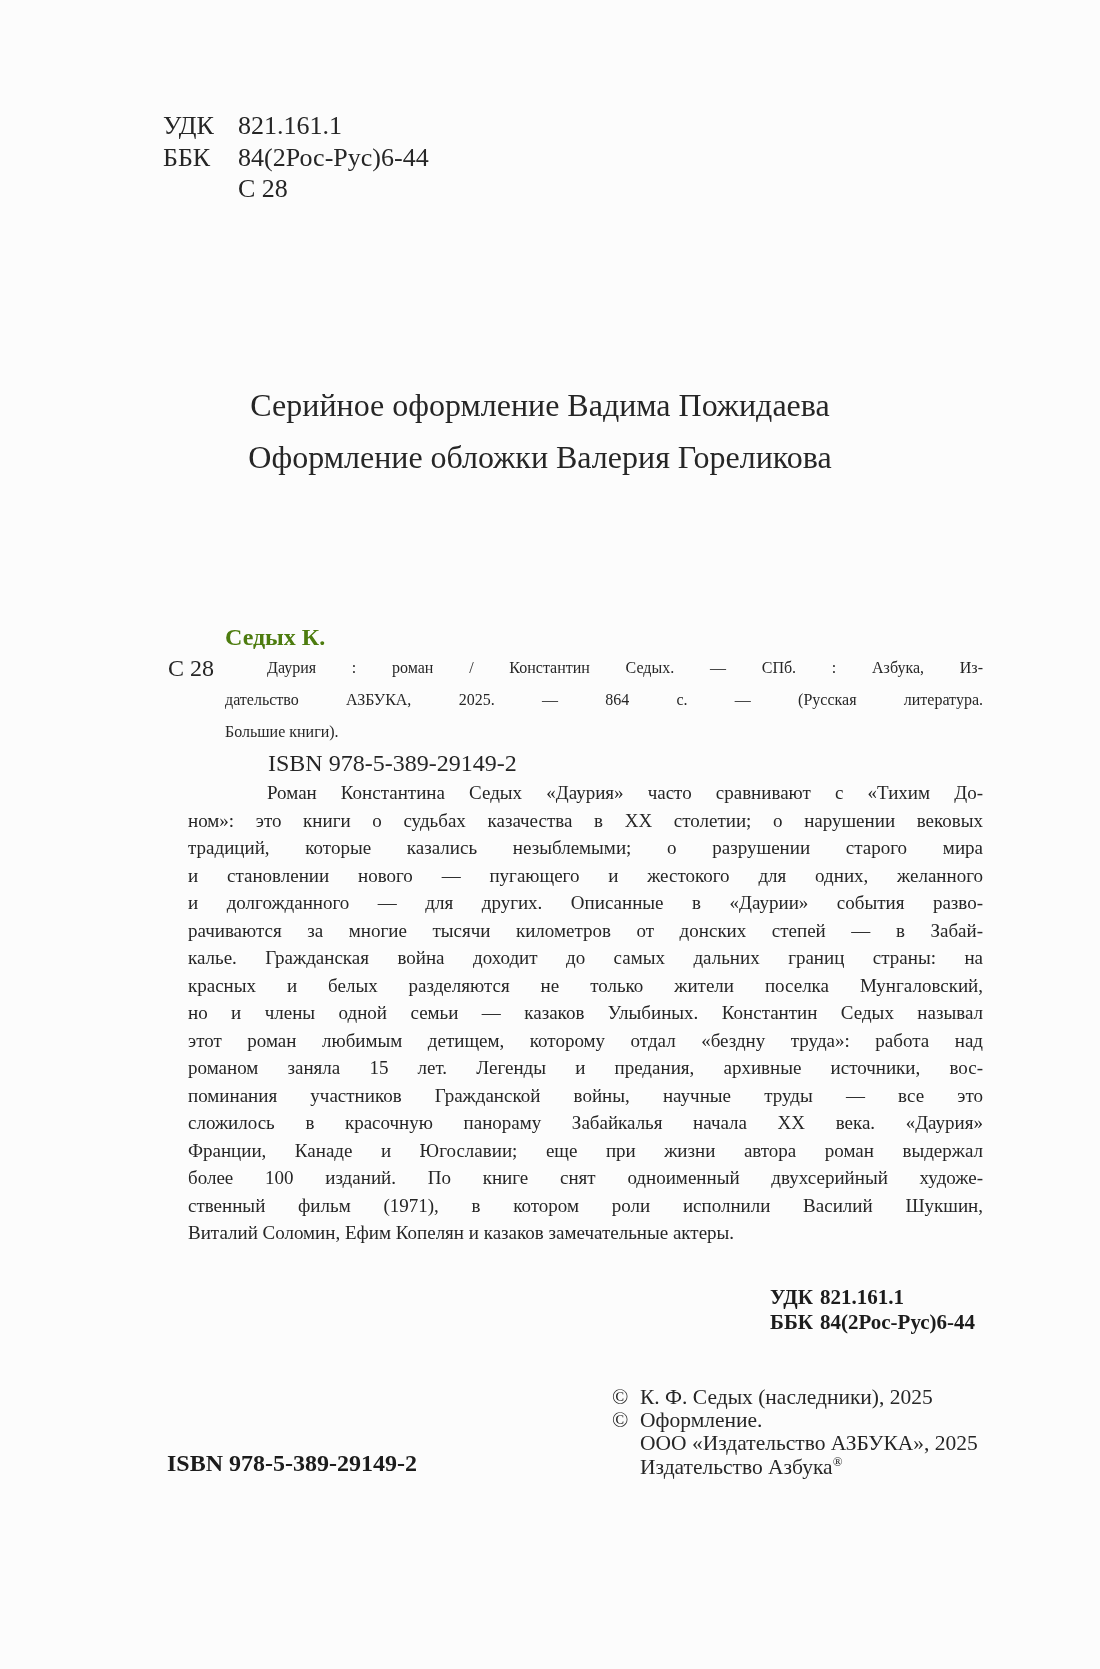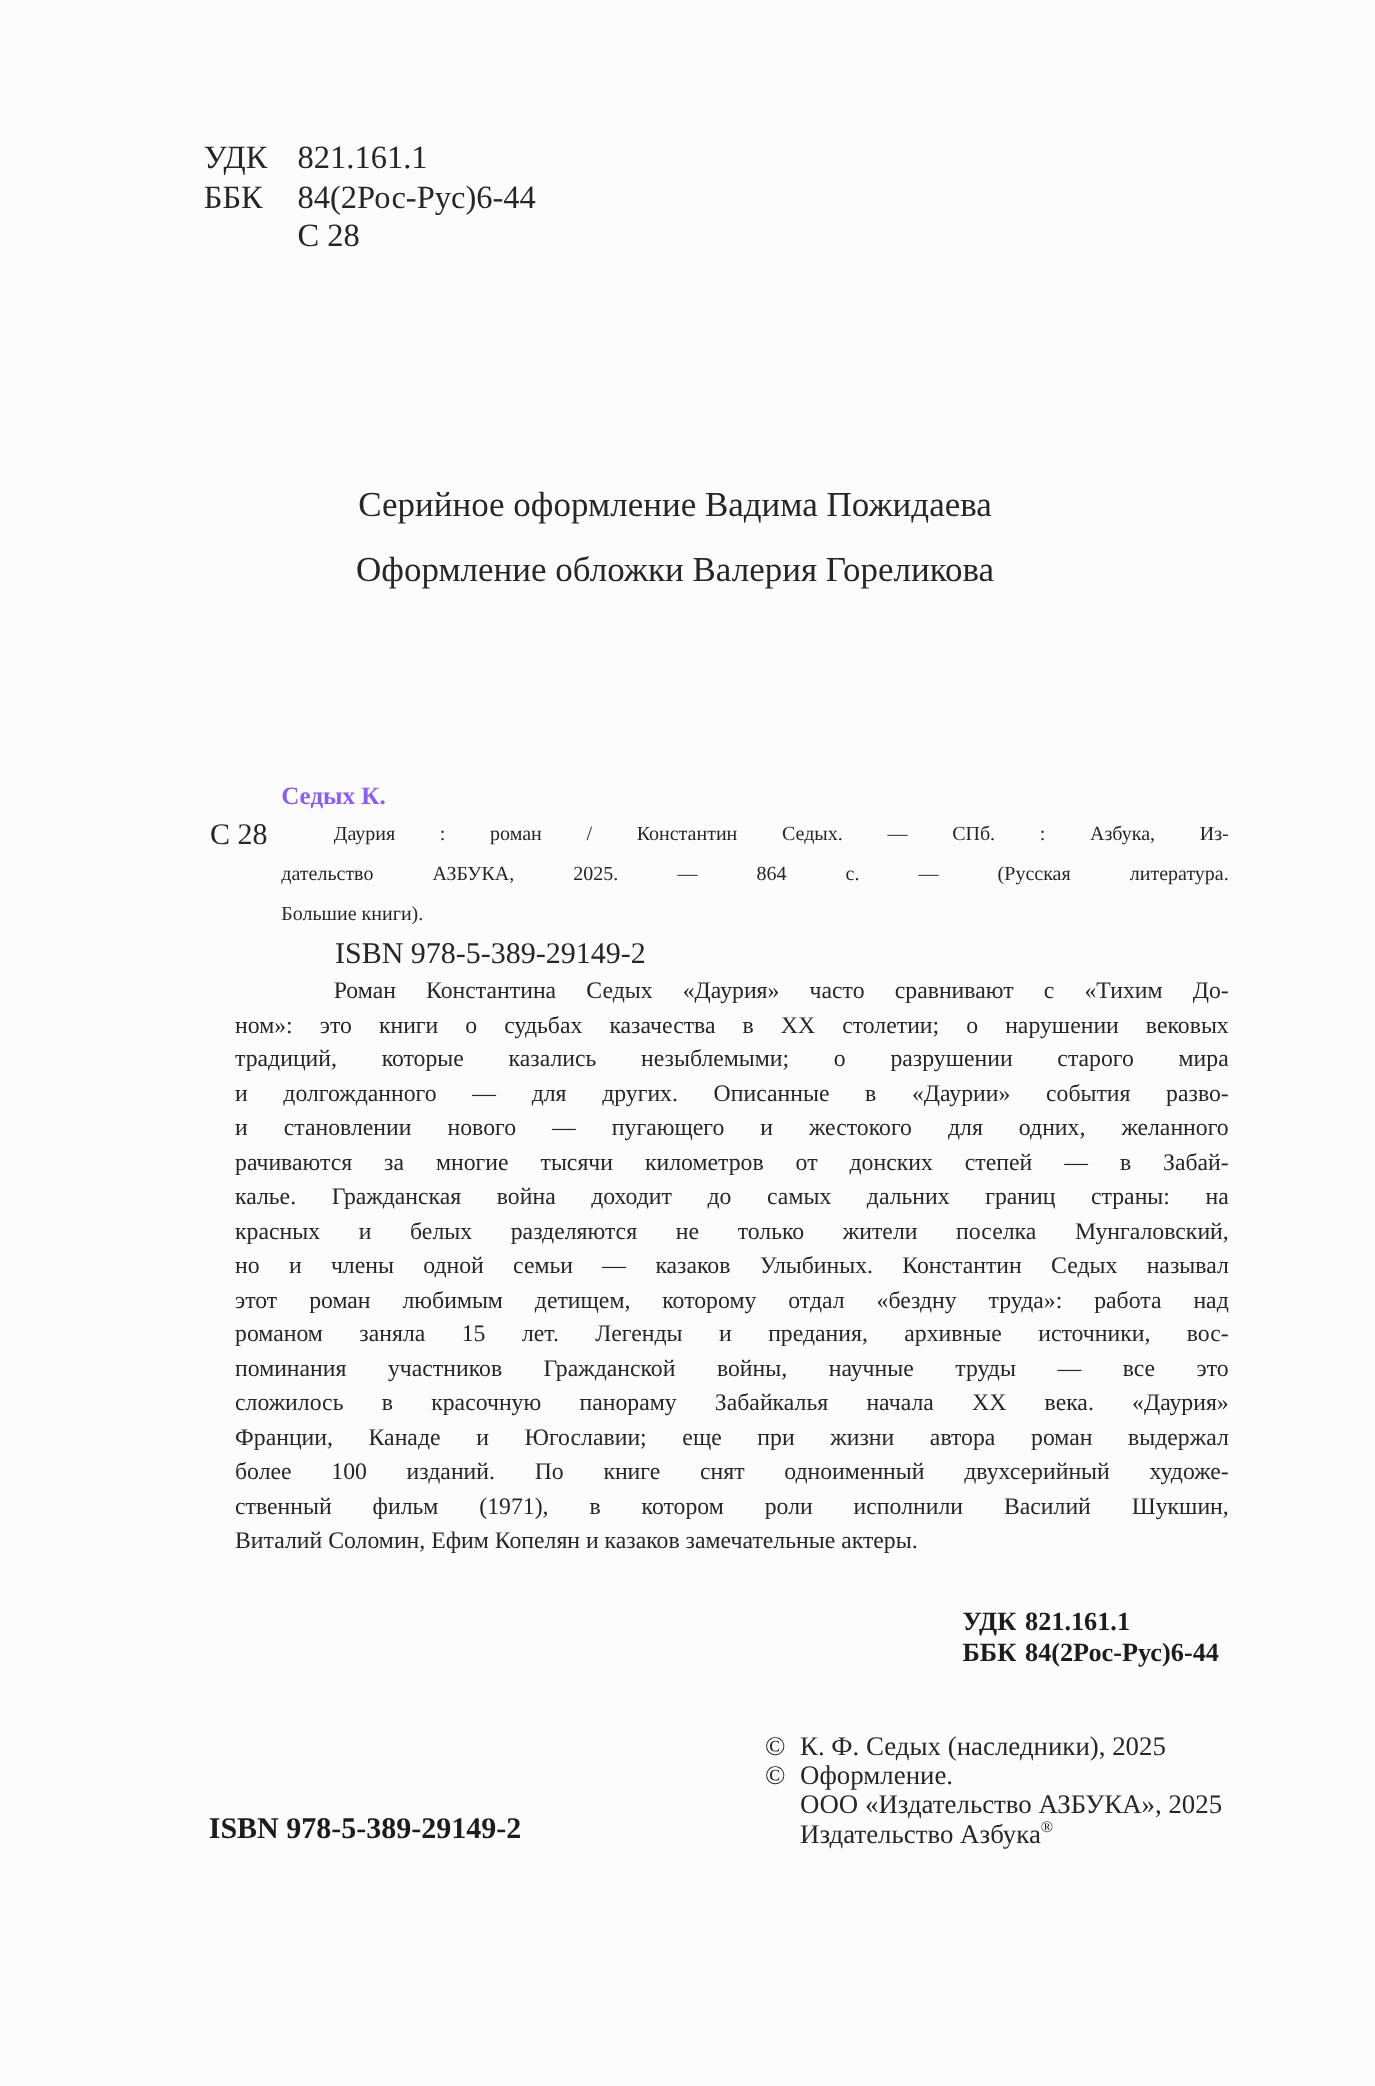--- a/index.html
+++ b/index.html
@@ -13,26 +13,26 @@
     overflow:hidden;
   }
   .abs { position:absolute; }
 
   
   .class-top { left:163px; top:110px; font-size:26px; line-height:31.5px; }
   .class-top .row { display:flex; }
   .class-top .lbl { width:75px; }
 
   
-  .credit { left:0; width:1080px; text-align:center; font-size:28px; line-height:30px; }
+  .credit { left:0; width:1080px; text-align:center; font-size:32px; line-height:30px; }
   .credit-1 { top:390px; }
   .credit-2 { top:442px;text-align:center; }
 
   
-  .author { left:225px; top:623px; font-size:20px; line-height:28px; font-weight:bold; color:#8b5cf6; }
+  .author { left:225px; top:623px; font-size:24px; line-height:28px; font-weight:bold; color:#4d7c0f; }
   .index-label { left:168px; top:652px; font-size:24px; line-height:32px; }
   .entry { left:225px; top:652px; width:758px; font-size:16px; line-height:32px; }
   .entry .l1 { text-indent:42px; }
   .isbn-card { left:268px; top:748px; font-size:24px; line-height:30px; }
   .annotation { left:188px; top:779px; width:795px; font-size:19px; line-height:27.5px; }
   .annotation .l1 { text-indent:79px; }
 
   .jline { text-align:justify; text-align-last:justify; }
   .jline.last { text-align-last:left; }
 
@@ -81,22 +81,22 @@
     <div class="jline">дательство АЗБУКА, 2025. — 864 с. — (Русская литература.</div>
     <div class="jline last">Большие книги).</div>
   </div>
 
   <div class="abs isbn-card">ISBN 978-5-389-29149-2</div>
 
   <div class="abs annotation">
     <div class="jline l1">Роман Константина Седых «Даурия» часто сравнивают с «Тихим До-</div>
     <div class="jline">ном»: это книги о судьбах казачества в XX столетии; о нарушении вековых</div>
     <div class="jline">традиций, которые казались незыблемыми; о разрушении старого мира</div>
+    <div class="jline">и становлении нового — пугающего и жестокого для одних, желанного</div>
     <div class="jline">и долгожданного — для других. Описанные в «Даурии» события разво-</div>
-    <div class="jline">и становлении нового — пугающего и жестокого для одних, желанного</div>
     <div class="jline">рачиваются за многие тысячи километров от донских степей — в Забай-</div>
     <div class="jline">калье. Гражданская война доходит до самых дальних границ страны: на</div>
     <div class="jline">красных и белых разделяются не только жители поселка Мунгаловский,</div>
     <div class="jline">но и члены одной семьи — казаков Улыбиных. Константин Седых называл</div>
     <div class="jline">этот роман любимым детищем, которому отдал «бездну труда»: работа над</div>
     <div class="jline">романом заняла 15 лет. Легенды и предания, архивные источники, вос-</div>
     <div class="jline">поминания участников Гражданской войны, научные труды — все это</div>
     <div class="jline">сложилось в красочную панораму Забайкалья начала XX века. «Даурия»</div>
     <div class="jline">Франции, Канаде и Югославии; еще при жизни автора роман выдержал</div>
     <div class="jline">более 100 изданий. По книге снят одноименный двухсерийный художе-</div>

